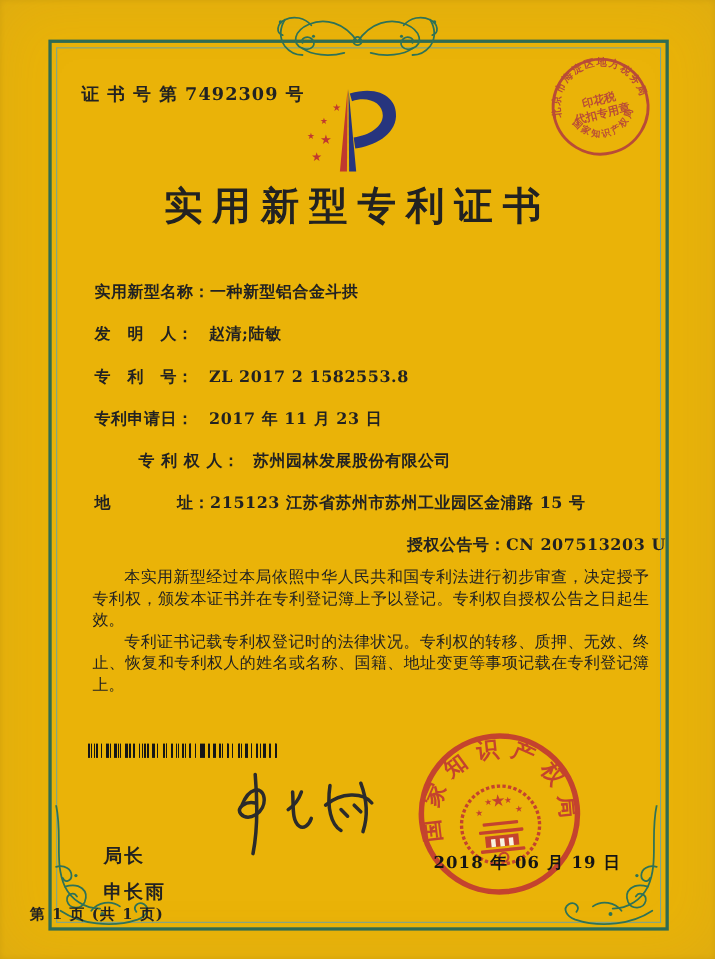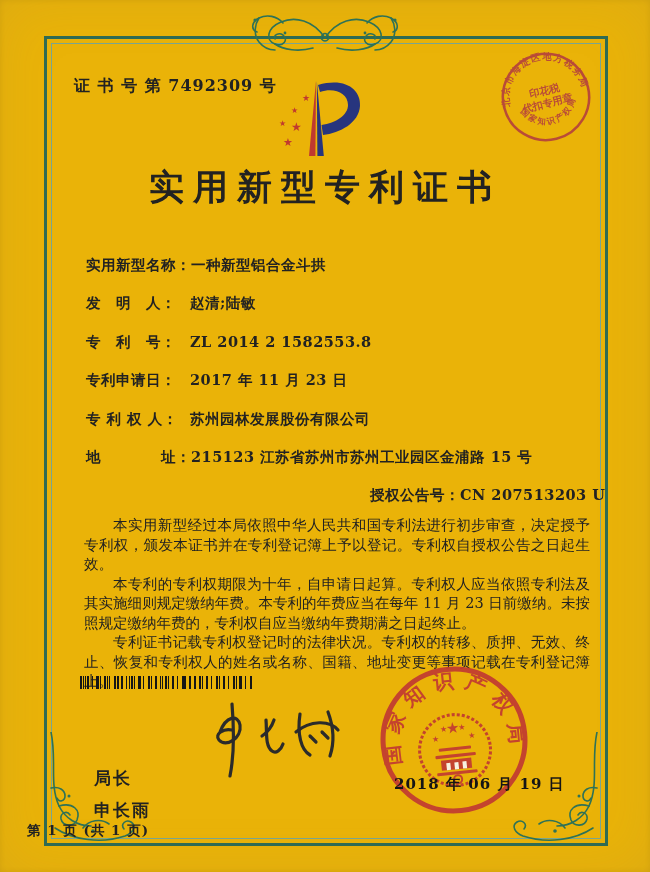--- a/index.html
+++ b/index.html
@@ -108,38 +108,37 @@
 
   <div class="title">实用新型专利证书</div>
 
   <div class="field-row" style="top:256px;">
     <span class="lbl">实用新型名称：</span><span>一种新型铝合金斗拱</span>
   </div>
   <div class="field-row" style="top:294px;">
     <span class="lbl">发　明　人：</span><span>赵清;陆敏</span>
   </div>
   <div class="field-row" style="top:333px;">
-    <span class="lbl">专　利　号：</span><span>ZL 2014 2 1582553.8</span>
+    <span class="lbl">专　利　号：</span><span>ZL 2017 2 1582553.8</span>
   </div>
   <div class="field-row" style="top:371px;">
     <span class="lbl">专利申请日：</span><span>2017 年 11 月 23 日</span>
   </div>
-  <div class="field-row" style="top:410px;">
+  <div class="field-row" style="top:410px;margin-left:40px;">
     <span class="lbl">专 利 权 人：</span><span>苏州园林发展股份有限公司</span>
   </div>
   <div class="field-row" style="top:448px;">
     <span class="lbl">地　　　　址：</span><span>215123 江苏省苏州市苏州工业园区金浦路 15 号</span>
   </div>
   <div class="grant-no" style="top:486px;">
     <span>授权公告号：</span><span>CN 207513203 U</span>
   </div>
 
   <div class="paras">
     <p>本实用新型经过本局依照中华人民共和国专利法进行初步审查，决定授予专利权，颁发本证书并在专利登记簿上予以登记。专利权自授权公告之日起生效。</p>
-    <p>本专利的专利权期限为十年，自申请日起算。专利权人应当依照专利法及其实施细则规定缴纳年费。本专利的年费应当在每年 11 月 23 日前缴纳。未按照规定缴纳年费的，专利权自应当缴纳年费期满之日起终止。</p>
     <p>专利证书记载专利权登记时的法律状况。专利权的转移、质押、无效、终止、恢复和专利权人的姓名或名称、国籍、地址变更等事项记载在专利登记簿上。</p>
   </div>
 
   <div class="barcode"></div>
 
   <div class="officer" style="top:726px;">局长</div>
   <div class="officer" style="top:758px;">申长雨</div>
 
   <svg class="abs" style="left:192px;top:698px;" width="150" height="85" viewBox="0 0 150 85">
     <g fill="none" stroke="#2b2b2b" stroke-width="3.2" stroke-linecap="round" stroke-linejoin="round">

